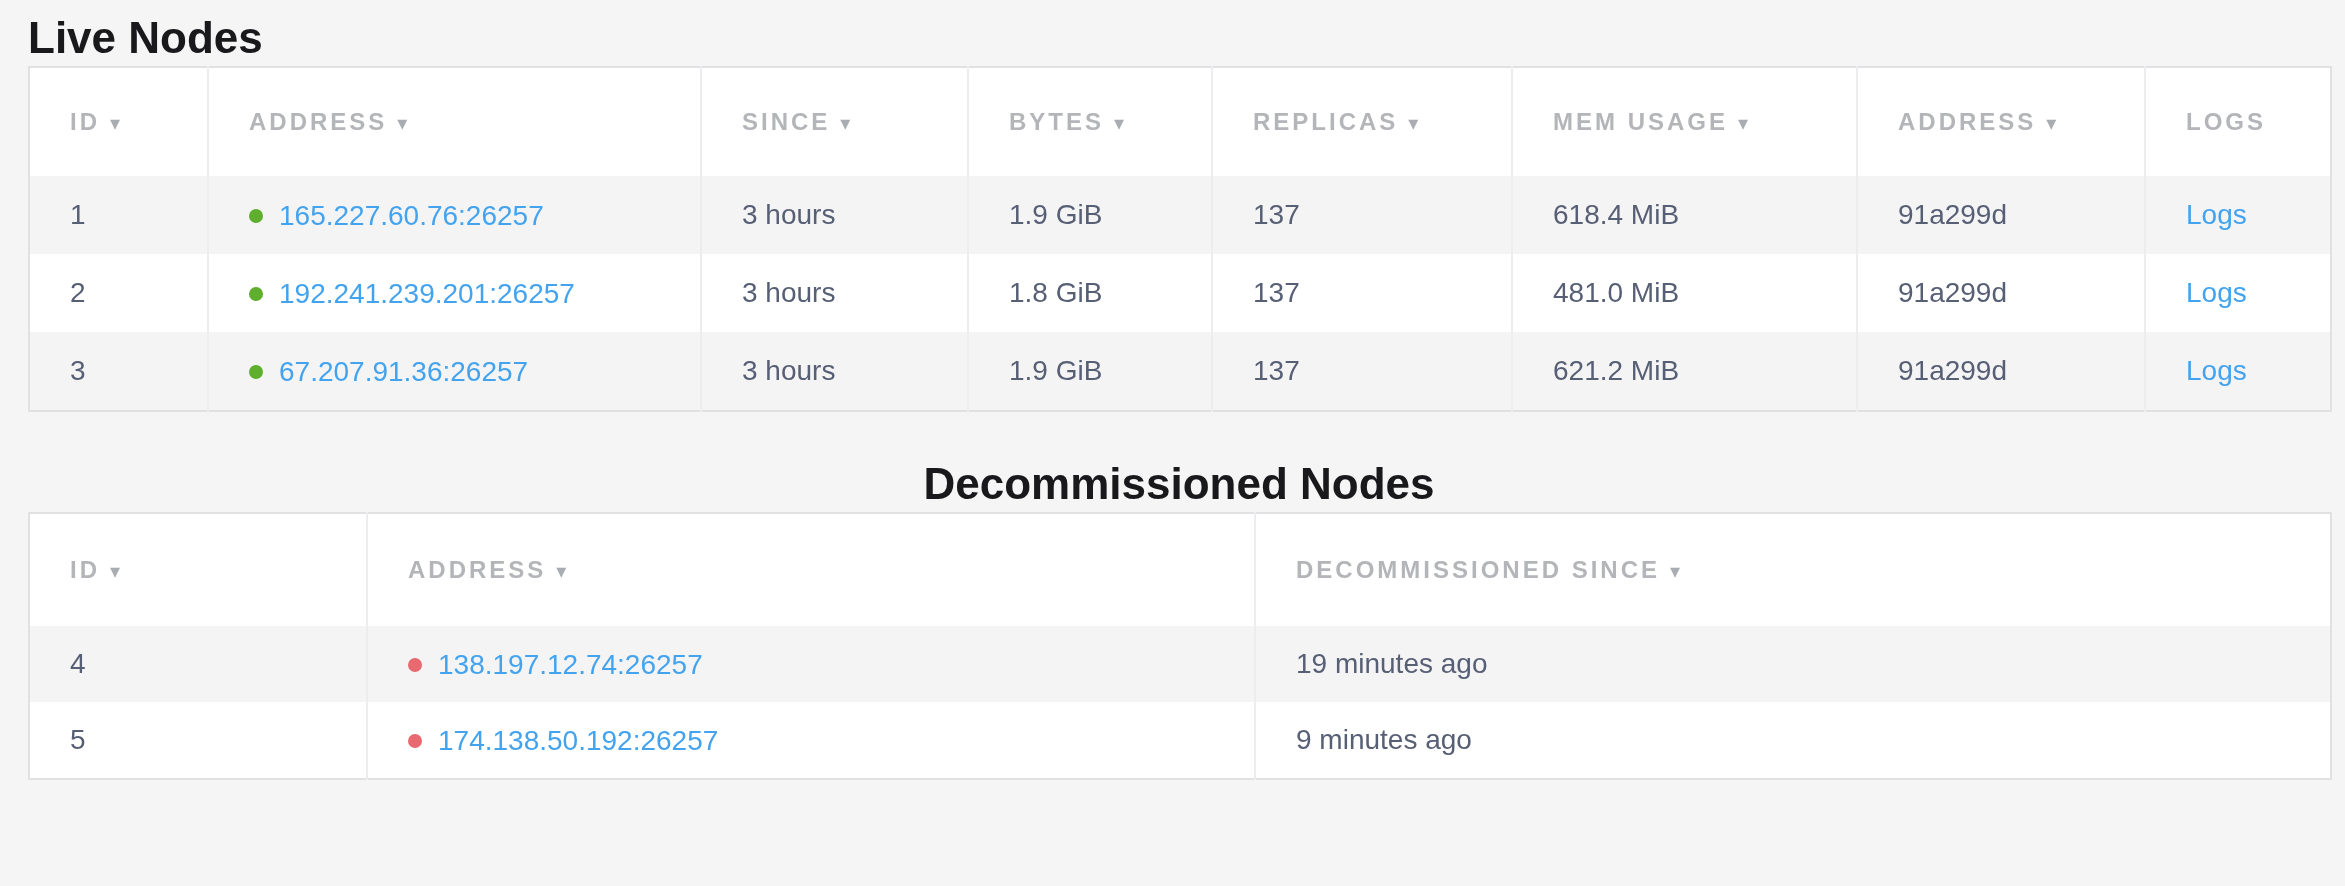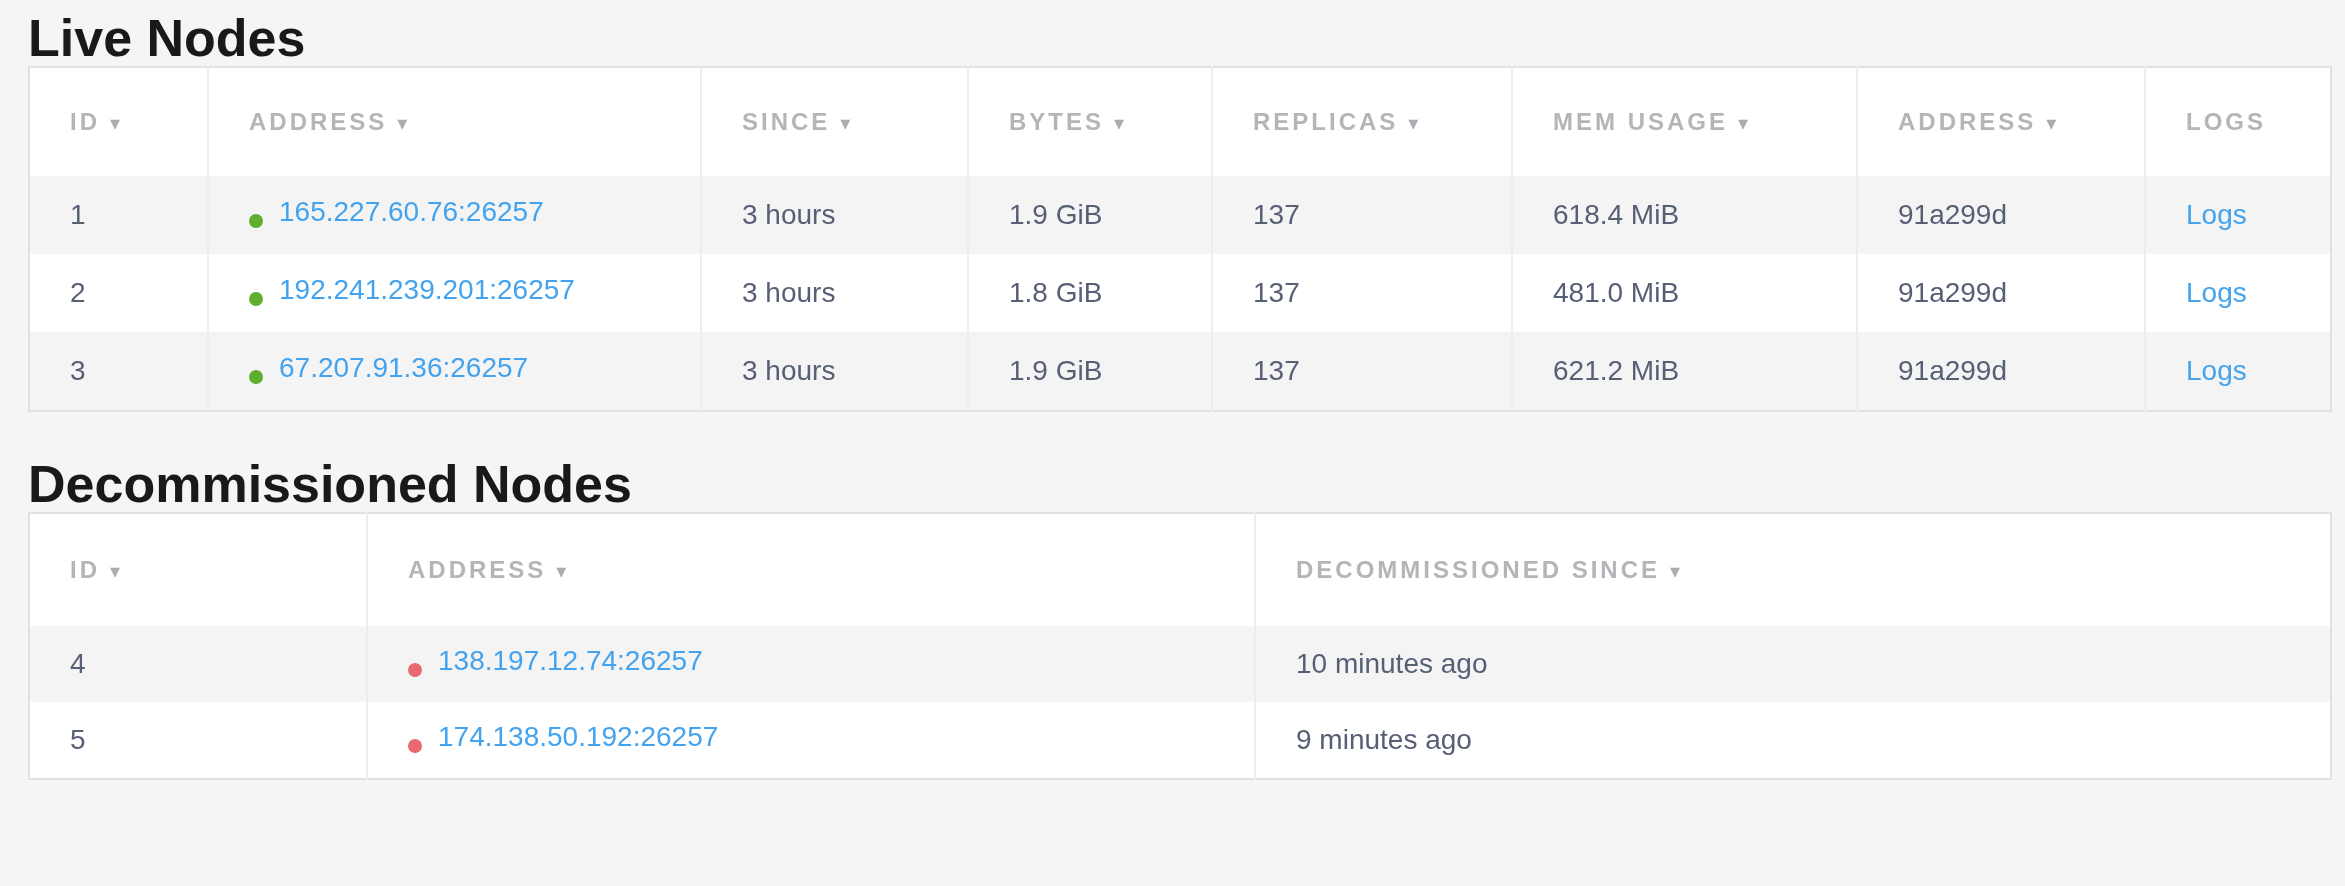--- a/index.html
+++ b/index.html
@@ -9,28 +9,29 @@
     height: 886px;
     overflow: hidden;
     background: #f5f5f6;
     font-family: "Liberation Sans", "DejaVu Sans", sans-serif;
   }
   .content {
     padding: 10px 15px 0 28px;
   }
   h1.section-title {
     margin: 0;
-    font-size: 52px;
+    font-size: 44px;
     line-height: 56px;
     font-weight: 700;
     color: #19191c;
     letter-spacing: 0;
   }
   h1.section-title.second {
     margin-top: 44px;
+    text-align: center;
   }
   table.nodes {
     width: 2302px;
     table-layout: fixed;
     border-collapse: collapse;
     background: #ffffff;
     border: 2px solid #e1e1e3;
   }
   th {
     height: 108px;
@@ -68,21 +69,21 @@
     letter-spacing: 0;
     color: #a9adb2;
   }
   a.cell-link {
     color: #43a3ee;
     text-decoration: none;
     cursor: pointer;
   }
   .addr-wrap {
     display: inline-flex;
-    align-items: flex-end;
+    align-items: center;
   }
   .status-dot {
     display: inline-block;
     width: 14px;
     height: 14px;
     border-radius: 50%;
     margin-right: 16px;
     flex: none;
   }
   .status-dot.live { background: #5fae2e; }
@@ -176,21 +177,21 @@
         <th><span>DECOMMISSIONED SINCE</span><span class="sort-arrow">▾</span></th>
       </tr>
     </thead>
     <tbody>
       <tr>
         <td>4</td>
         <td><span class="addr-wrap">
               <span class="status-dot dead"></span>
               <a class="cell-link">138.197.12.74:26257</a>
             </span></td>
-        <td>10 minutes ago</td>
+        <td>19 minutes ago</td>
       </tr>
       <tr>
         <td>5</td>
         <td><span class="addr-wrap">
               <span class="status-dot dead"></span>
               <a class="cell-link">174.138.50.192:26257</a>
             </span></td>
         <td>9 minutes ago</td>
       </tr>
     </tbody>

